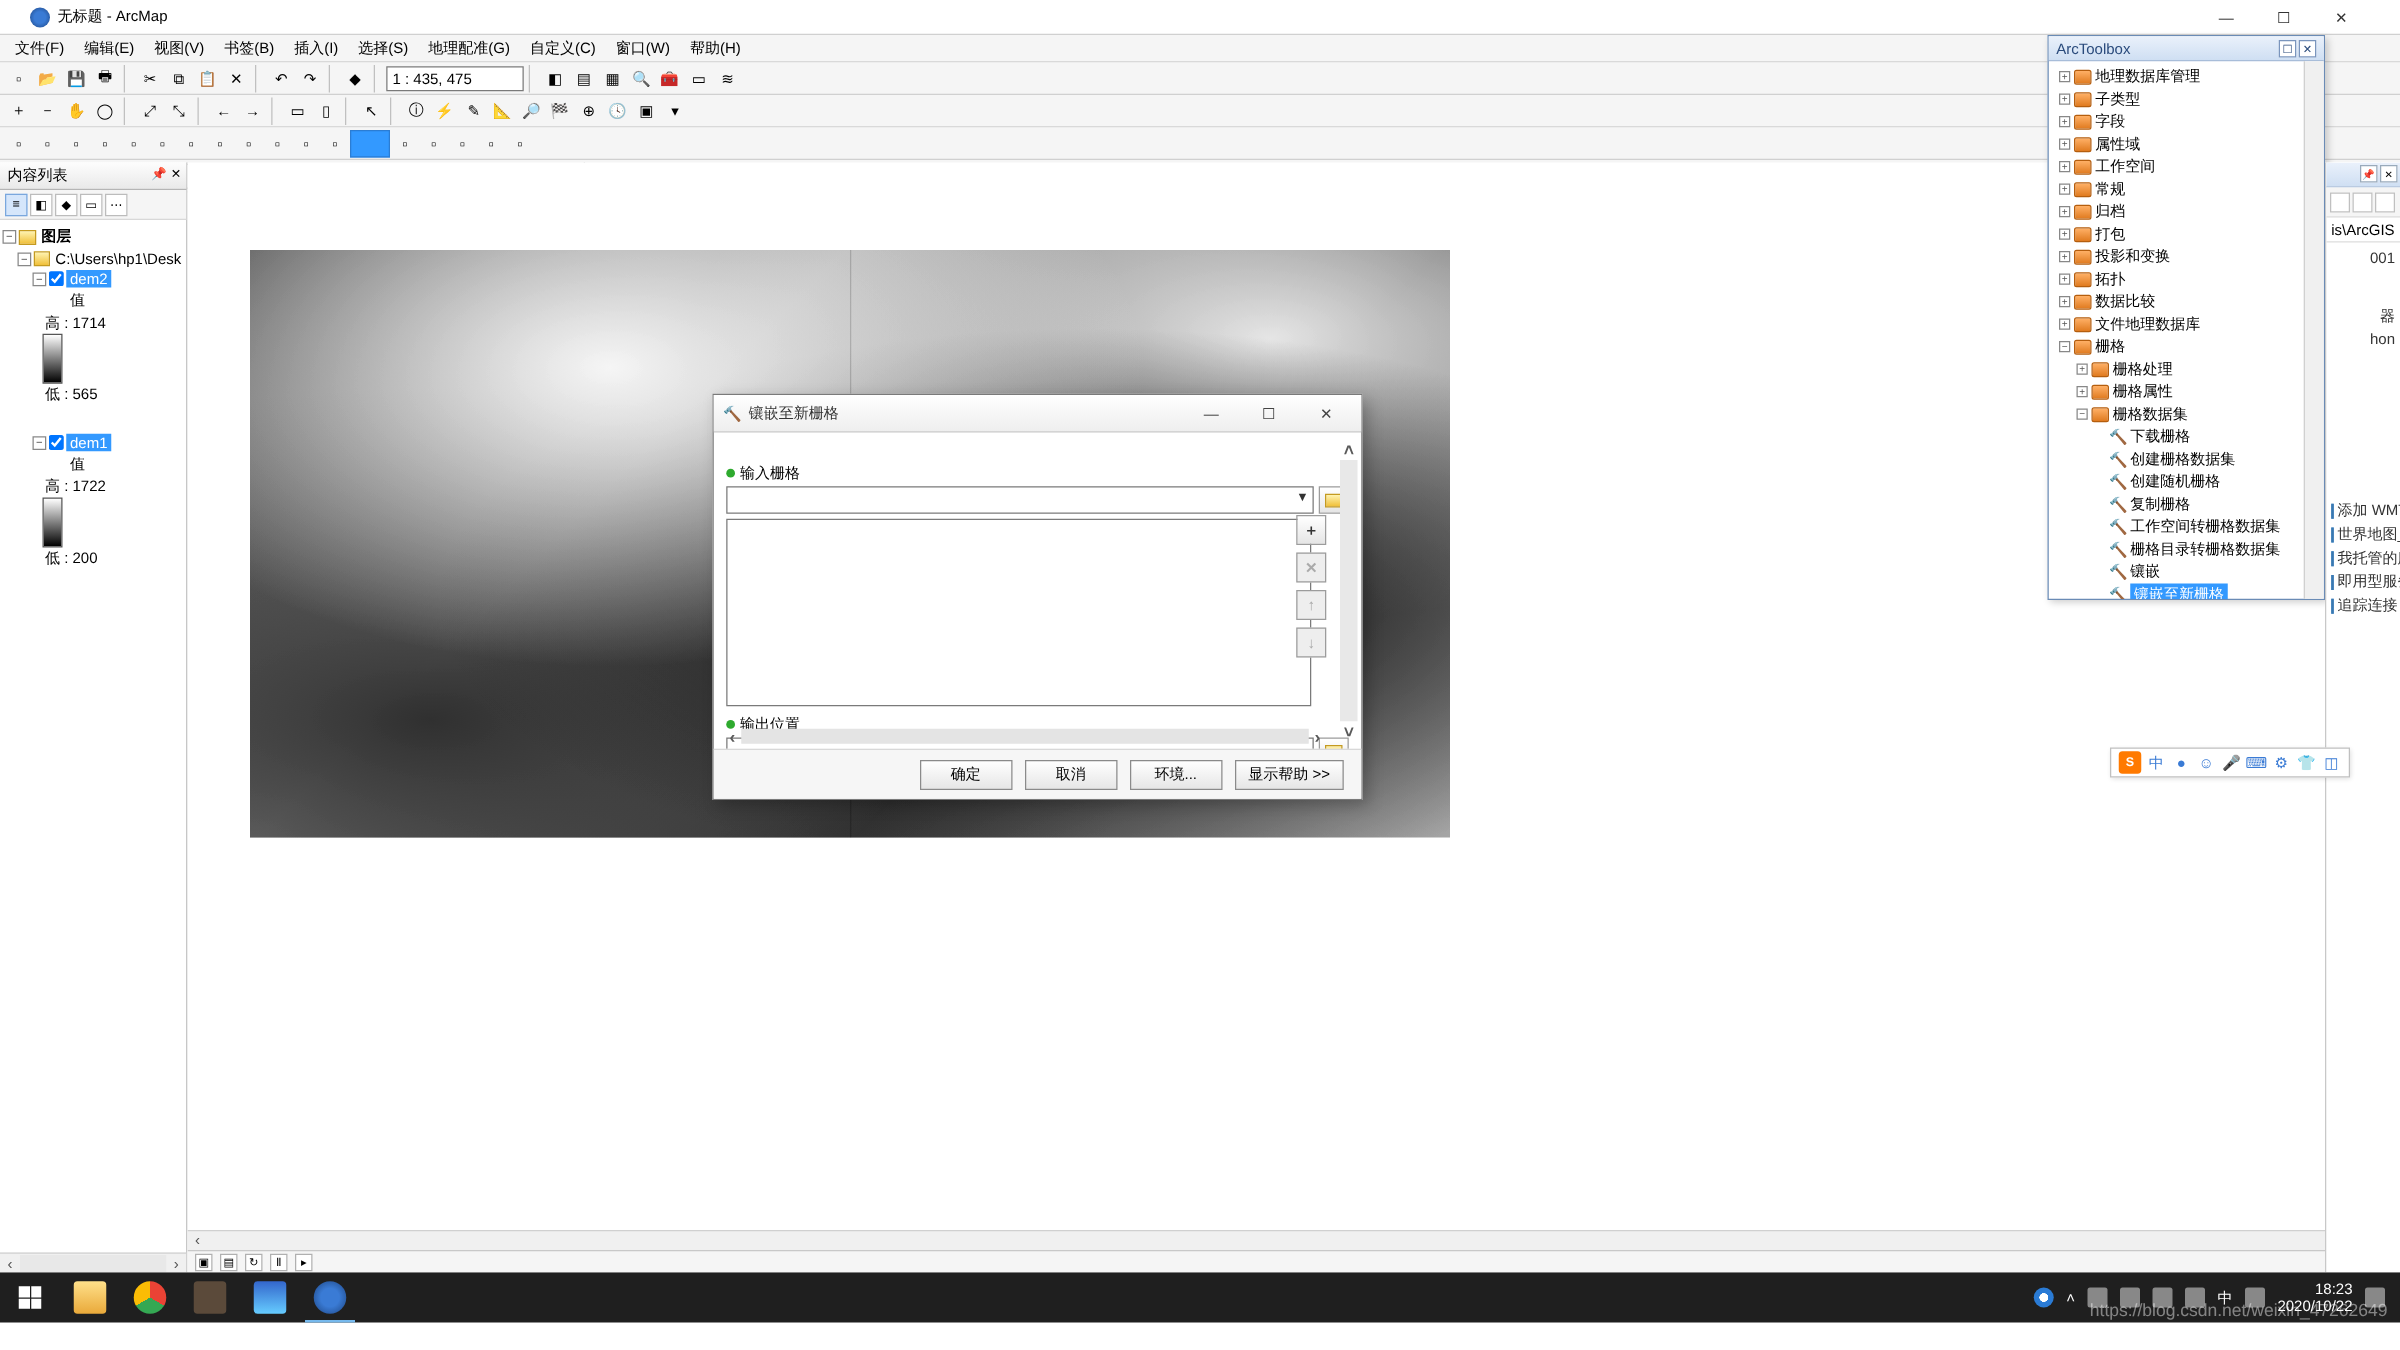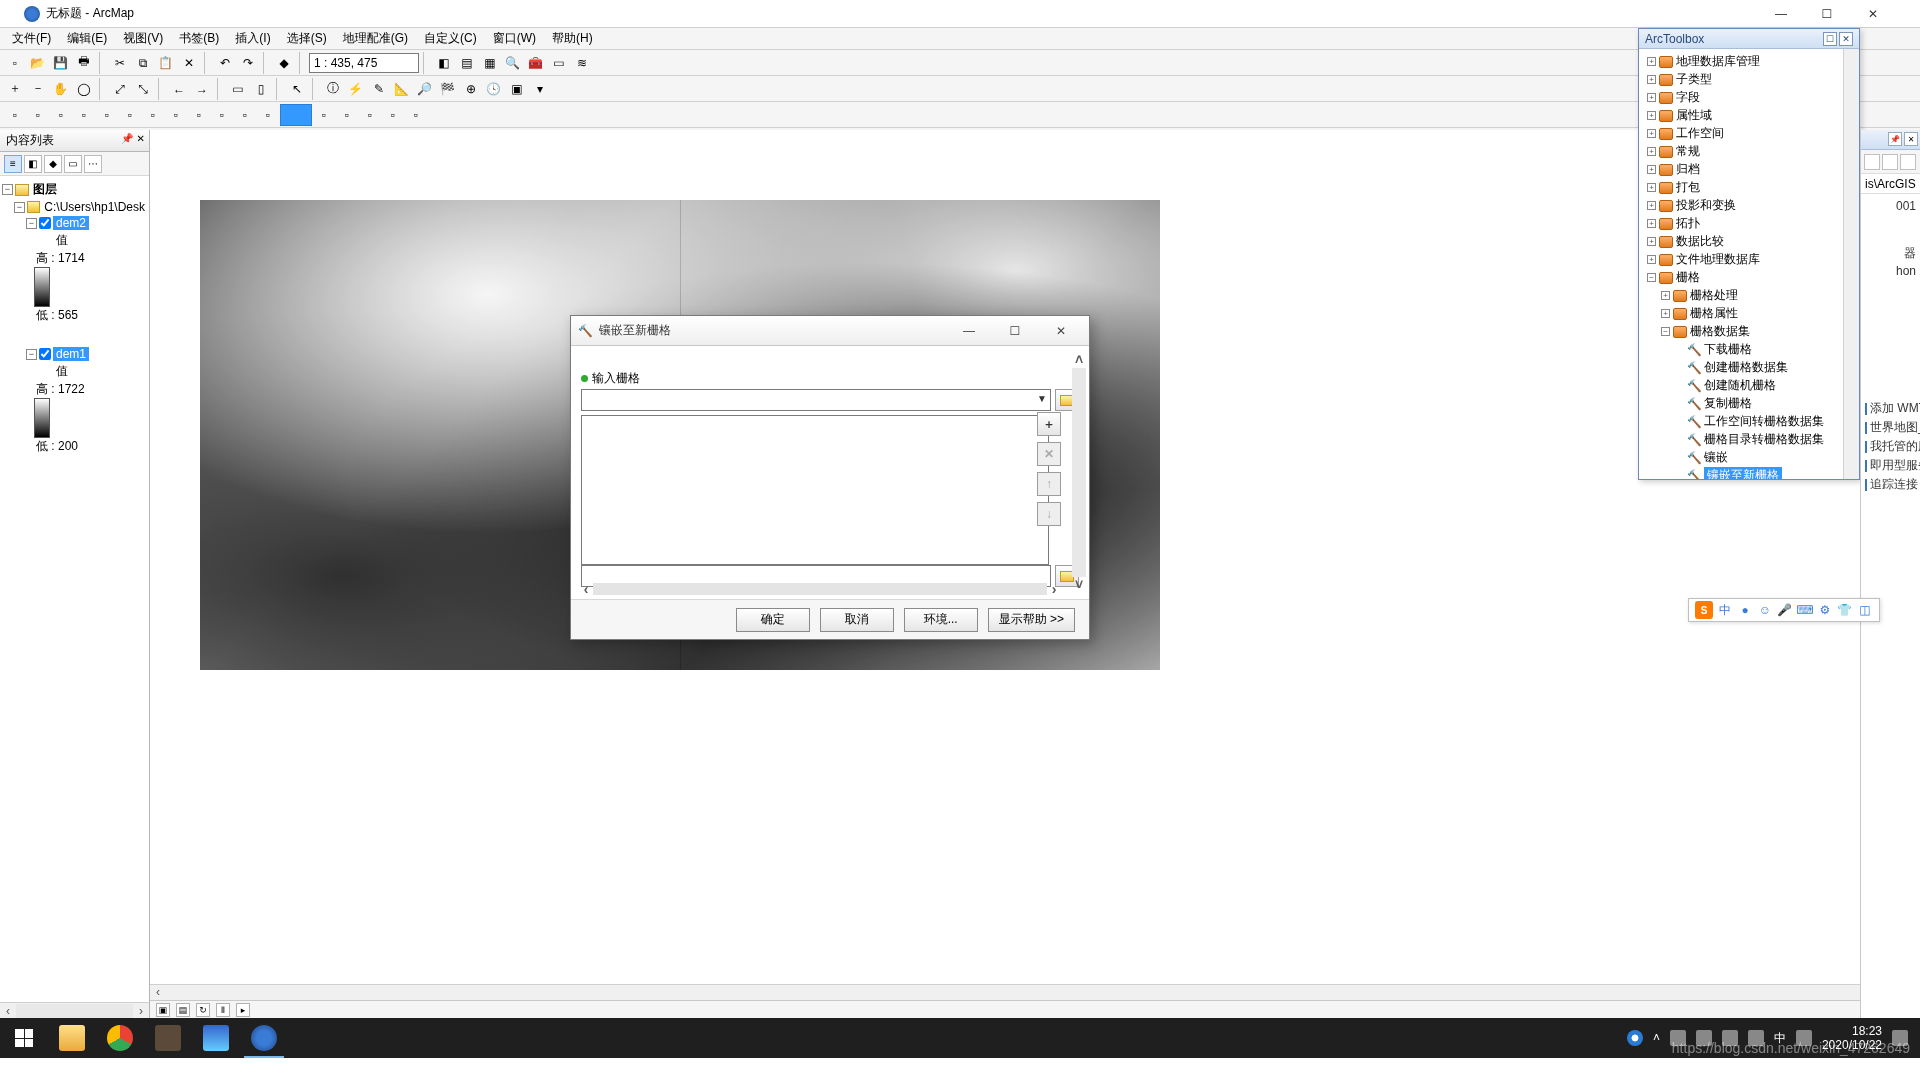--- a/index.html
+++ b/index.html
@@ -370,20 +370,24 @@
               <div class="fld"></div>
             </div>
         </div>
         <div class="listbox"></div>
         <div class="list-side-btns">
           <div class="sb">＋</div>
           <div class="sb disabled">✕</div>
           <div class="sb disabled">↑</div>
           <div class="sb disabled">↓</div>
         </div>
+        <div class="param-label" style="margin-top:6px">
+          <span class="dot"></span>
+          <span>输出位置</span>
+        </div>
         <div class="input-row">
           <div class="combo" style="flex:1"></div>
           <div class="browse-btn">
               <div class="fld"></div>
             </div>
         </div>
         <div class="dialog-scroll">
           <div class="sar">˄</div>
           <div class="strack"></div>
           <div class="sar">˅</div>

